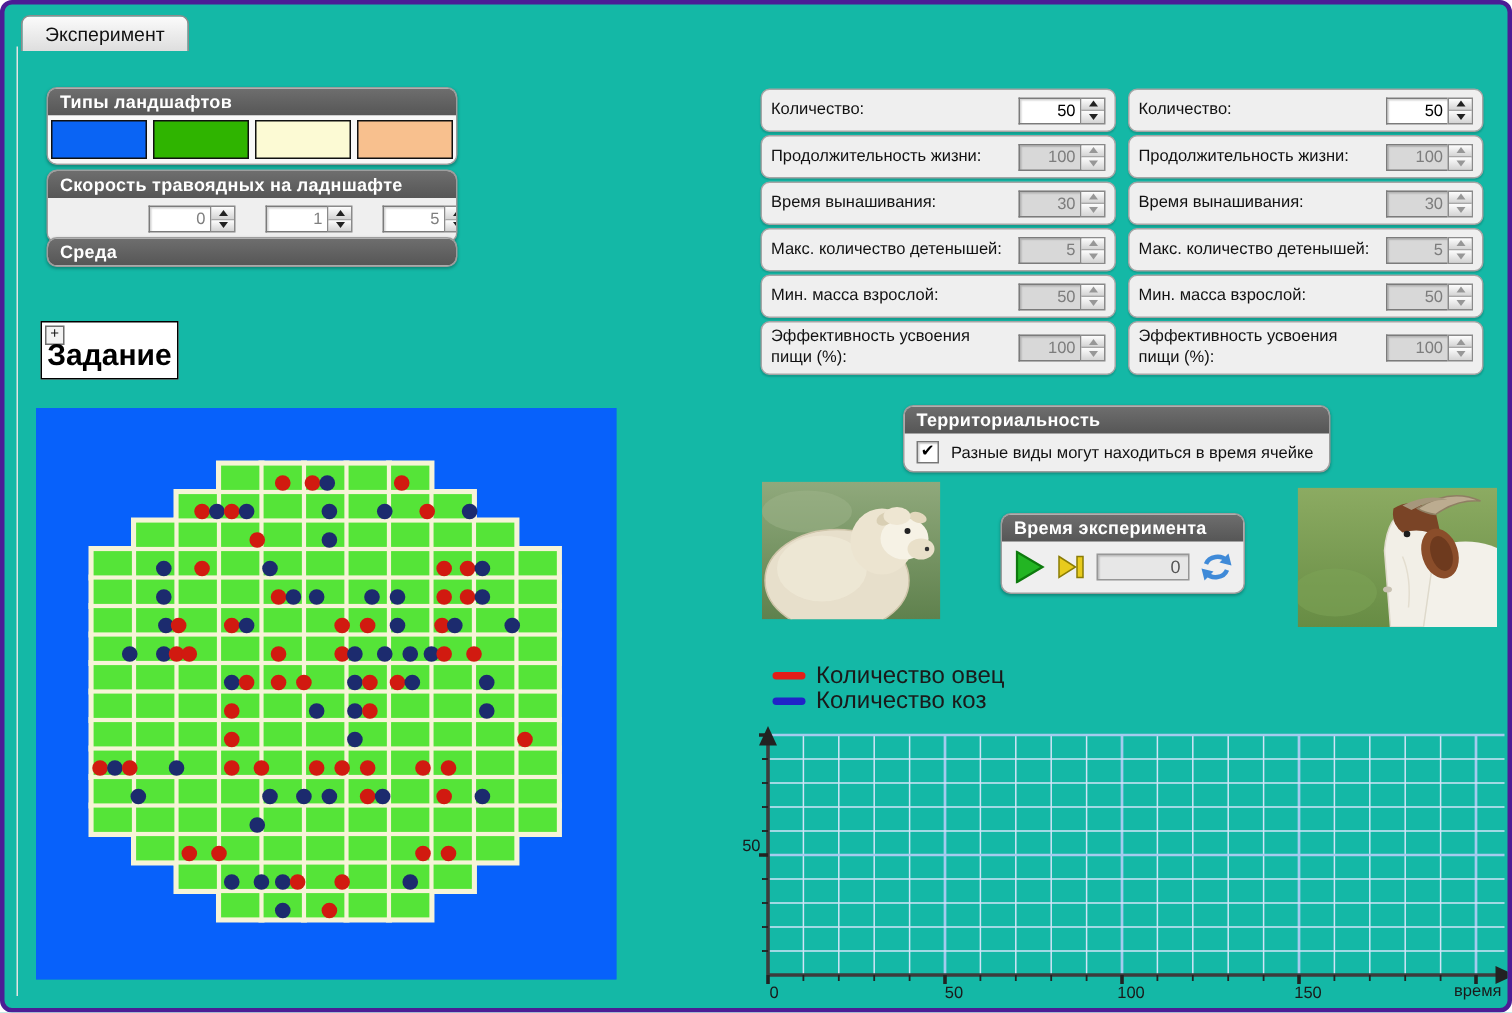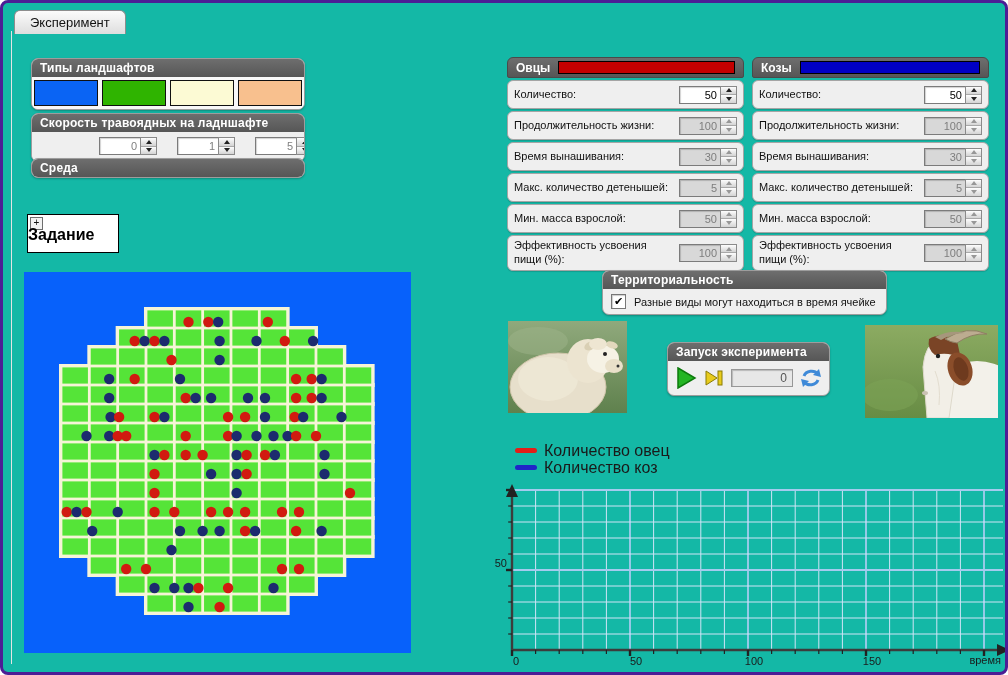--- a/index.html
+++ b/index.html
@@ -48,21 +48,21 @@
   .combo-icon{width:20px;height:18px;background:#0761fb;display:flex;align-items:center;justify-content:center;}
   .combo-icon span{display:block;width:11px;height:11px;border-radius:50%;background:#f8f6d8;}
   .combo-btn{width:19px;border-left:1px solid #8e8e8e;background:linear-gradient(#fcfcfc,#d6d6d6);
              display:flex;align-items:center;justify-content:center;}
   .combo-btn .tri-d{border-left-width:4px;border-right-width:4px;border-top-width:5px;border-top-color:#333;}
 
   
   .task{position:absolute;left:24px;top:211px;width:90px;height:37px;background:#fff;border:1px solid #000;}
   .task .plus{position:absolute;left:2px;top:2px;width:11px;height:11px;border:1px solid #6e6e6e;background:#f2f2f2;
               font-size:10px;line-height:10px;text-align:center;color:#111;}
-  .task .t-label{position:absolute;left:0;right:0;top:11px;text-align:left;font-size:16px;font-weight:bold;color:#000;}
+  .task .t-label{position:absolute;left:0;right:0;top:11px;text-align:center;font-size:20px;font-weight:bold;color:#000;}
 
   
   .map{position:absolute;left:21px;top:269px;width:387px;height:381px;background:#0761fb;}
 
   
   .species{position:absolute;width:237px;}
   .sp-h{height:19px;display:flex;align-items:center;gap:8px;padding:0 8px;border-radius:6px 6px 2px 2px;
         background:linear-gradient(#6e6e6e,#565656);border:1px solid #4a4a4a;color:#fff;font-size:12px;font-weight:bold;}
   .hbar{flex:1;height:11px;border:1px solid #000;}
   .prow{margin-top:2px;background:#efefef;border:1px solid #a5a5a5;border-radius:6px;padding:3px 6px;
@@ -568,24 +568,20 @@
           <circle cx="164.5" cy="316.0" r="5.2" fill="#1c2b6e"></circle>
           <circle cx="174.4" cy="316.0" r="5.2" fill="#d11a10"></circle>
           <circle cx="204.1" cy="316.0" r="5.2" fill="#d11a10"></circle>
           <circle cx="249.5" cy="316.0" r="5.2" fill="#1c2b6e"></circle>
           <circle cx="164.5" cy="335.0" r="5.2" fill="#1c2b6e"></circle>
           <circle cx="195.6" cy="335.0" r="5.2" fill="#d11a10"></circle>
         </g>
       </svg></div>
 
   <div class="species" id="sheep-panel" style="left:504px;top:54px;">
-    <div class="sp-h">
-      <span>Овцы</span>
-      <div class="hbar" style="background: rgb(196, 0, 0);"></div>
-    </div>
   <div class="prow">
         <div class="plabel">Количество:</div>
         <div class="spin">
           <div class="num">50</div>
           <div class="sbtns">
             <div class="sb">
               <div class="tri-u"></div>
             </div>
             <div class="sb">
               <div class="tri-d"></div>
@@ -659,24 +655,20 @@
             </div>
             <div class="sb">
               <div class="tri-d"></div>
             </div>
           </div>
         </div>
       </div>
     </div>
 
   <div class="species" id="goat-panel" style="left:749px;top:54px;">
-    <div class="sp-h">
-      <span>Козы</span>
-      <div class="hbar" style="background: rgb(0, 0, 196);"></div>
-    </div>
   <div class="prow">
         <div class="plabel">Количество:</div>
         <div class="spin">
           <div class="num">50</div>
           <div class="sbtns">
             <div class="sb">
               <div class="tri-u"></div>
             </div>
             <div class="sb">
               <div class="tri-d"></div>
@@ -781,21 +773,21 @@
       <ellipse cx="106" cy="45" rx="9" ry="7" fill="#e9e0c9"></ellipse>
       <circle cx="97" cy="33" r="2" fill="#222"></circle>
       <circle cx="110" cy="45" r="1.5" fill="#333"></circle>
       <ellipse cx="82" cy="25" rx="6" ry="4" fill="#d9cfb4" transform="rotate(-25 82 25)"></ellipse>
       <ellipse cx="104" cy="24" rx="6" ry="3.5" fill="#e2d8bd" transform="rotate(18 104 24)"></ellipse>
       <ellipse cx="90" cy="23" rx="9" ry="6" fill="#eee6d2"></ellipse>
     </svg>
   </div>
 
   <div class="panel" style="left:664px;top:339px;width:161px;">
-    <div class="panel-h">Запуск эксперимента</div>
+    <div class="panel-h">Время эксперимента</div>
     <div class="run-body">
       <div class="iconbtn">
         <svg width="22" height="22" viewBox="0 0 22 22">
           <polygon points="3,1 20,11 3,21" fill="#23b523" stroke="#0d7a0d" stroke-width="1.5"></polygon>
         </svg>
       </div>
       <div class="iconbtn">
         <svg width="20" height="20" viewBox="0 0 20 20">
           <polygon points="2,3 13,10 2,17" fill="#e8cb1d" stroke="#8a7c05"></polygon>
           <rect x="14" y="3" width="4" height="14" fill="#e8cb1d" stroke="#8a7c05"></rect>

